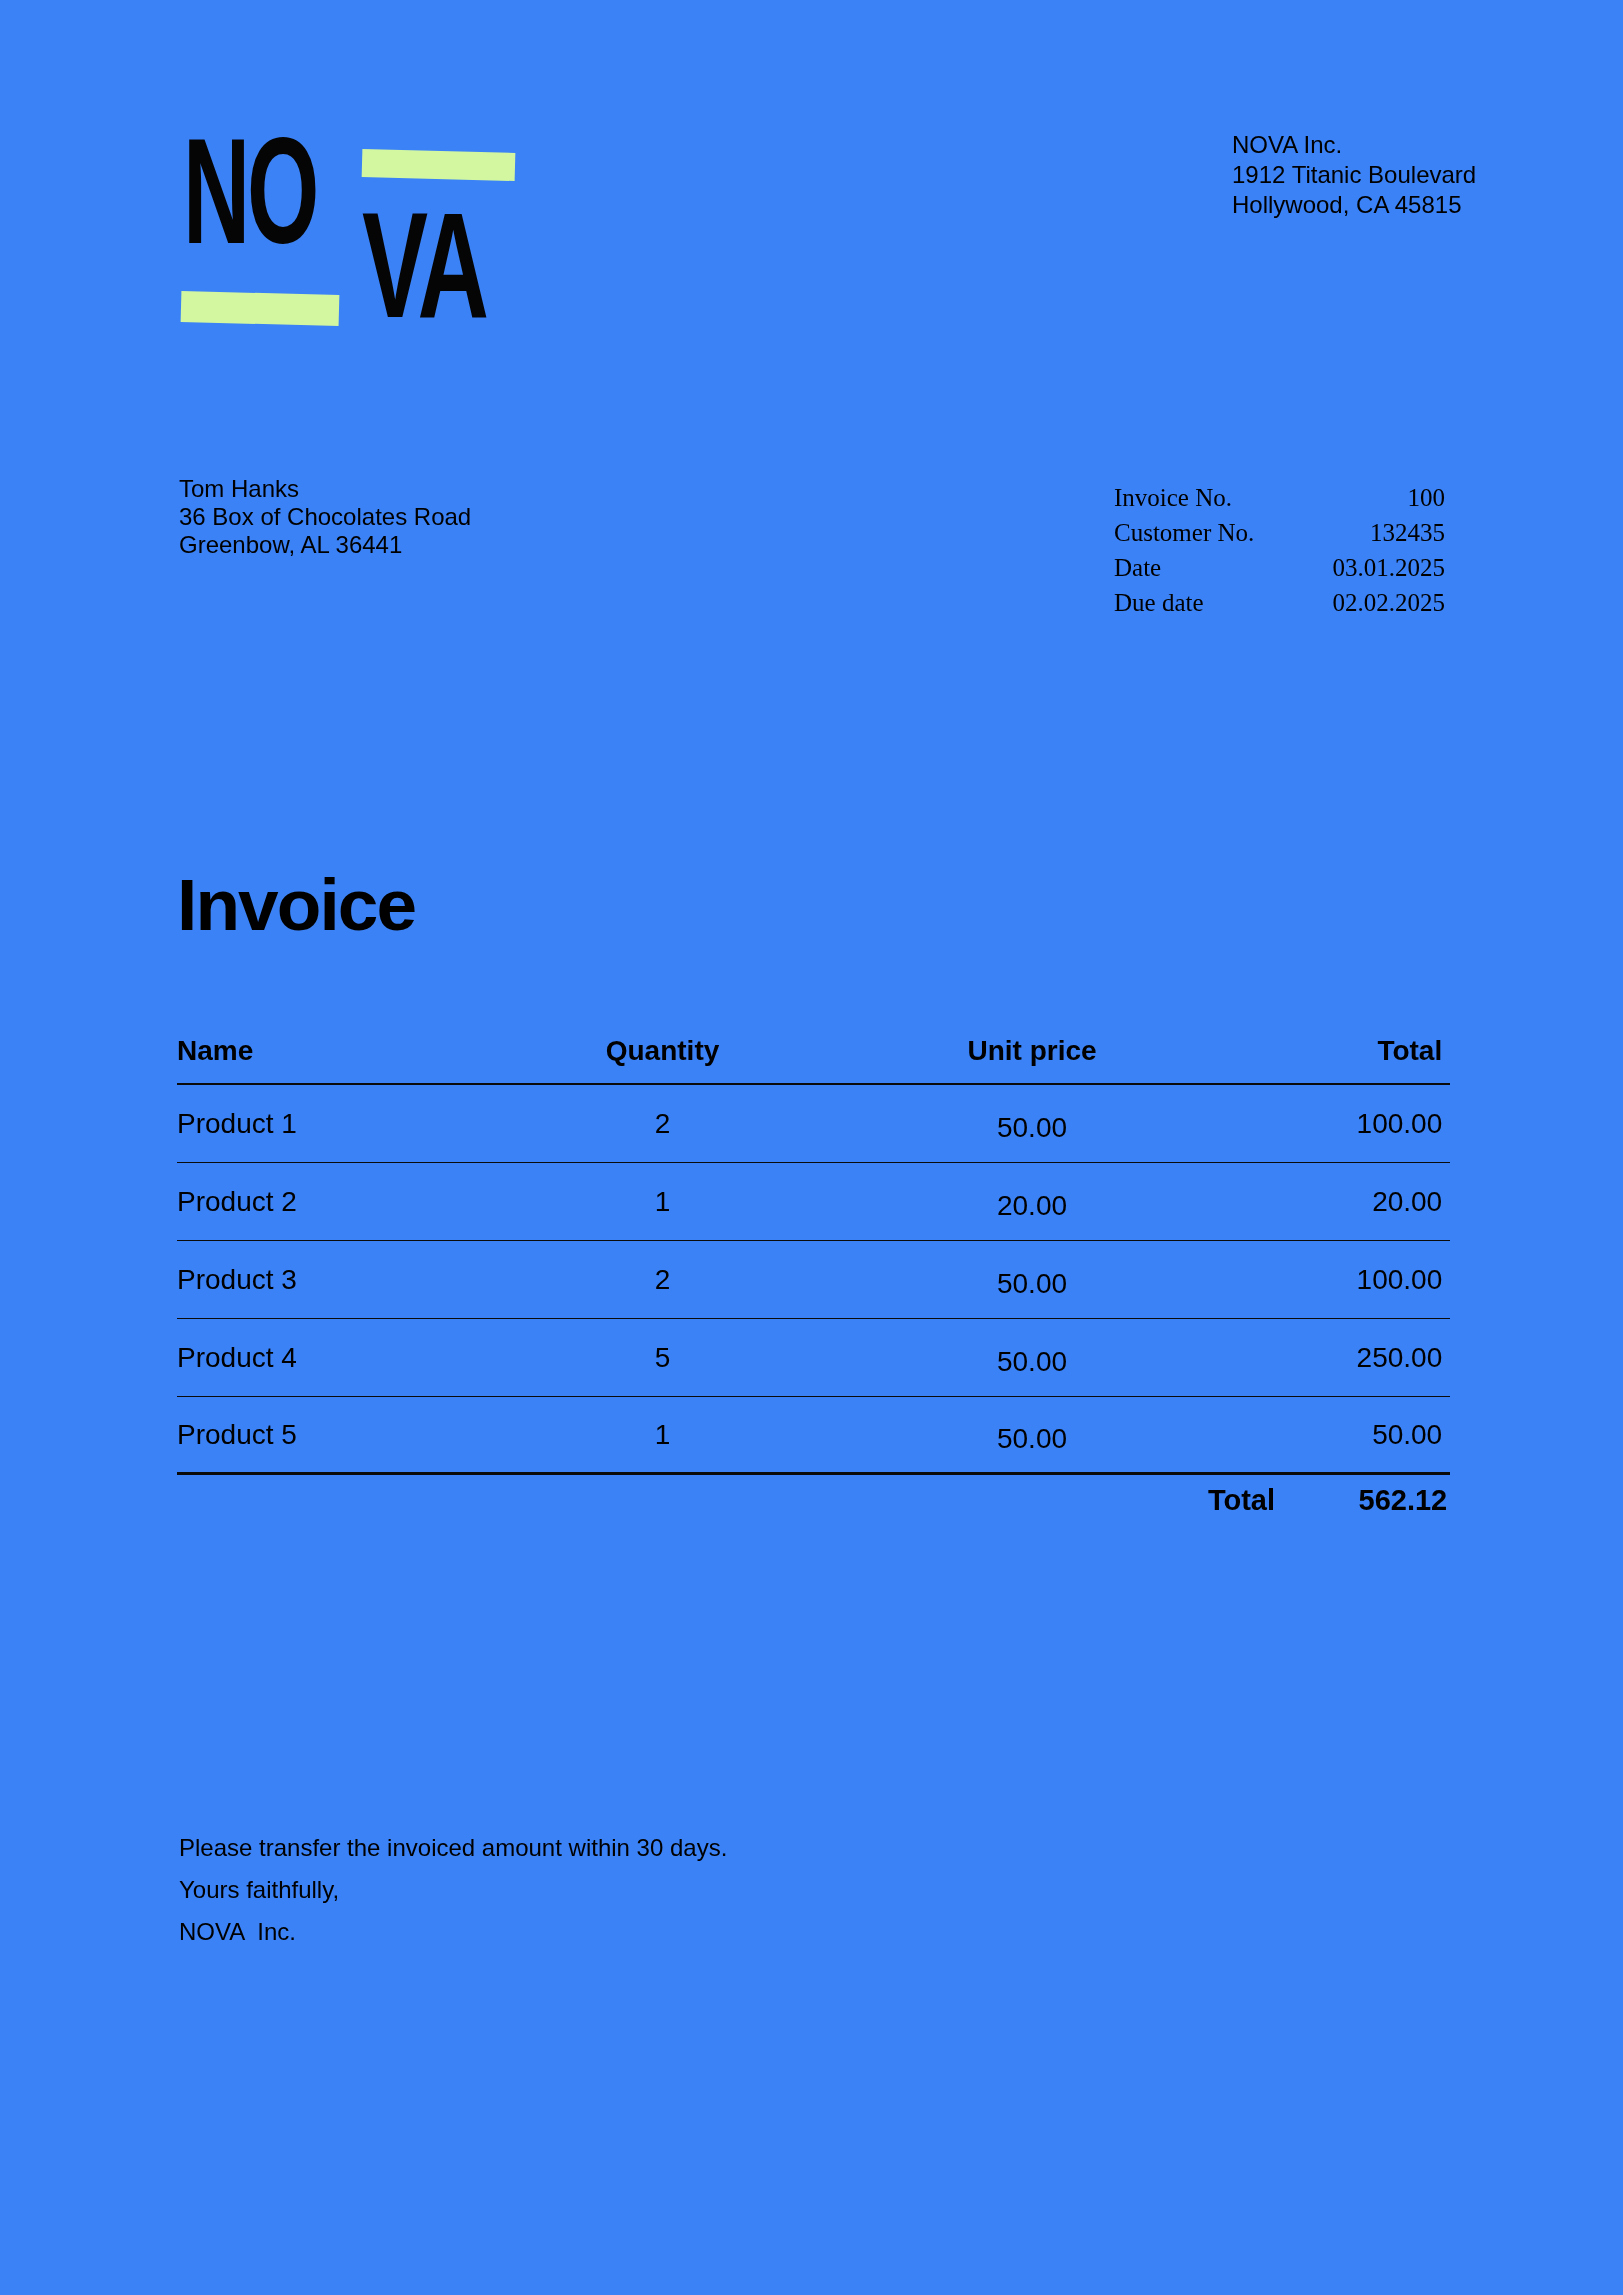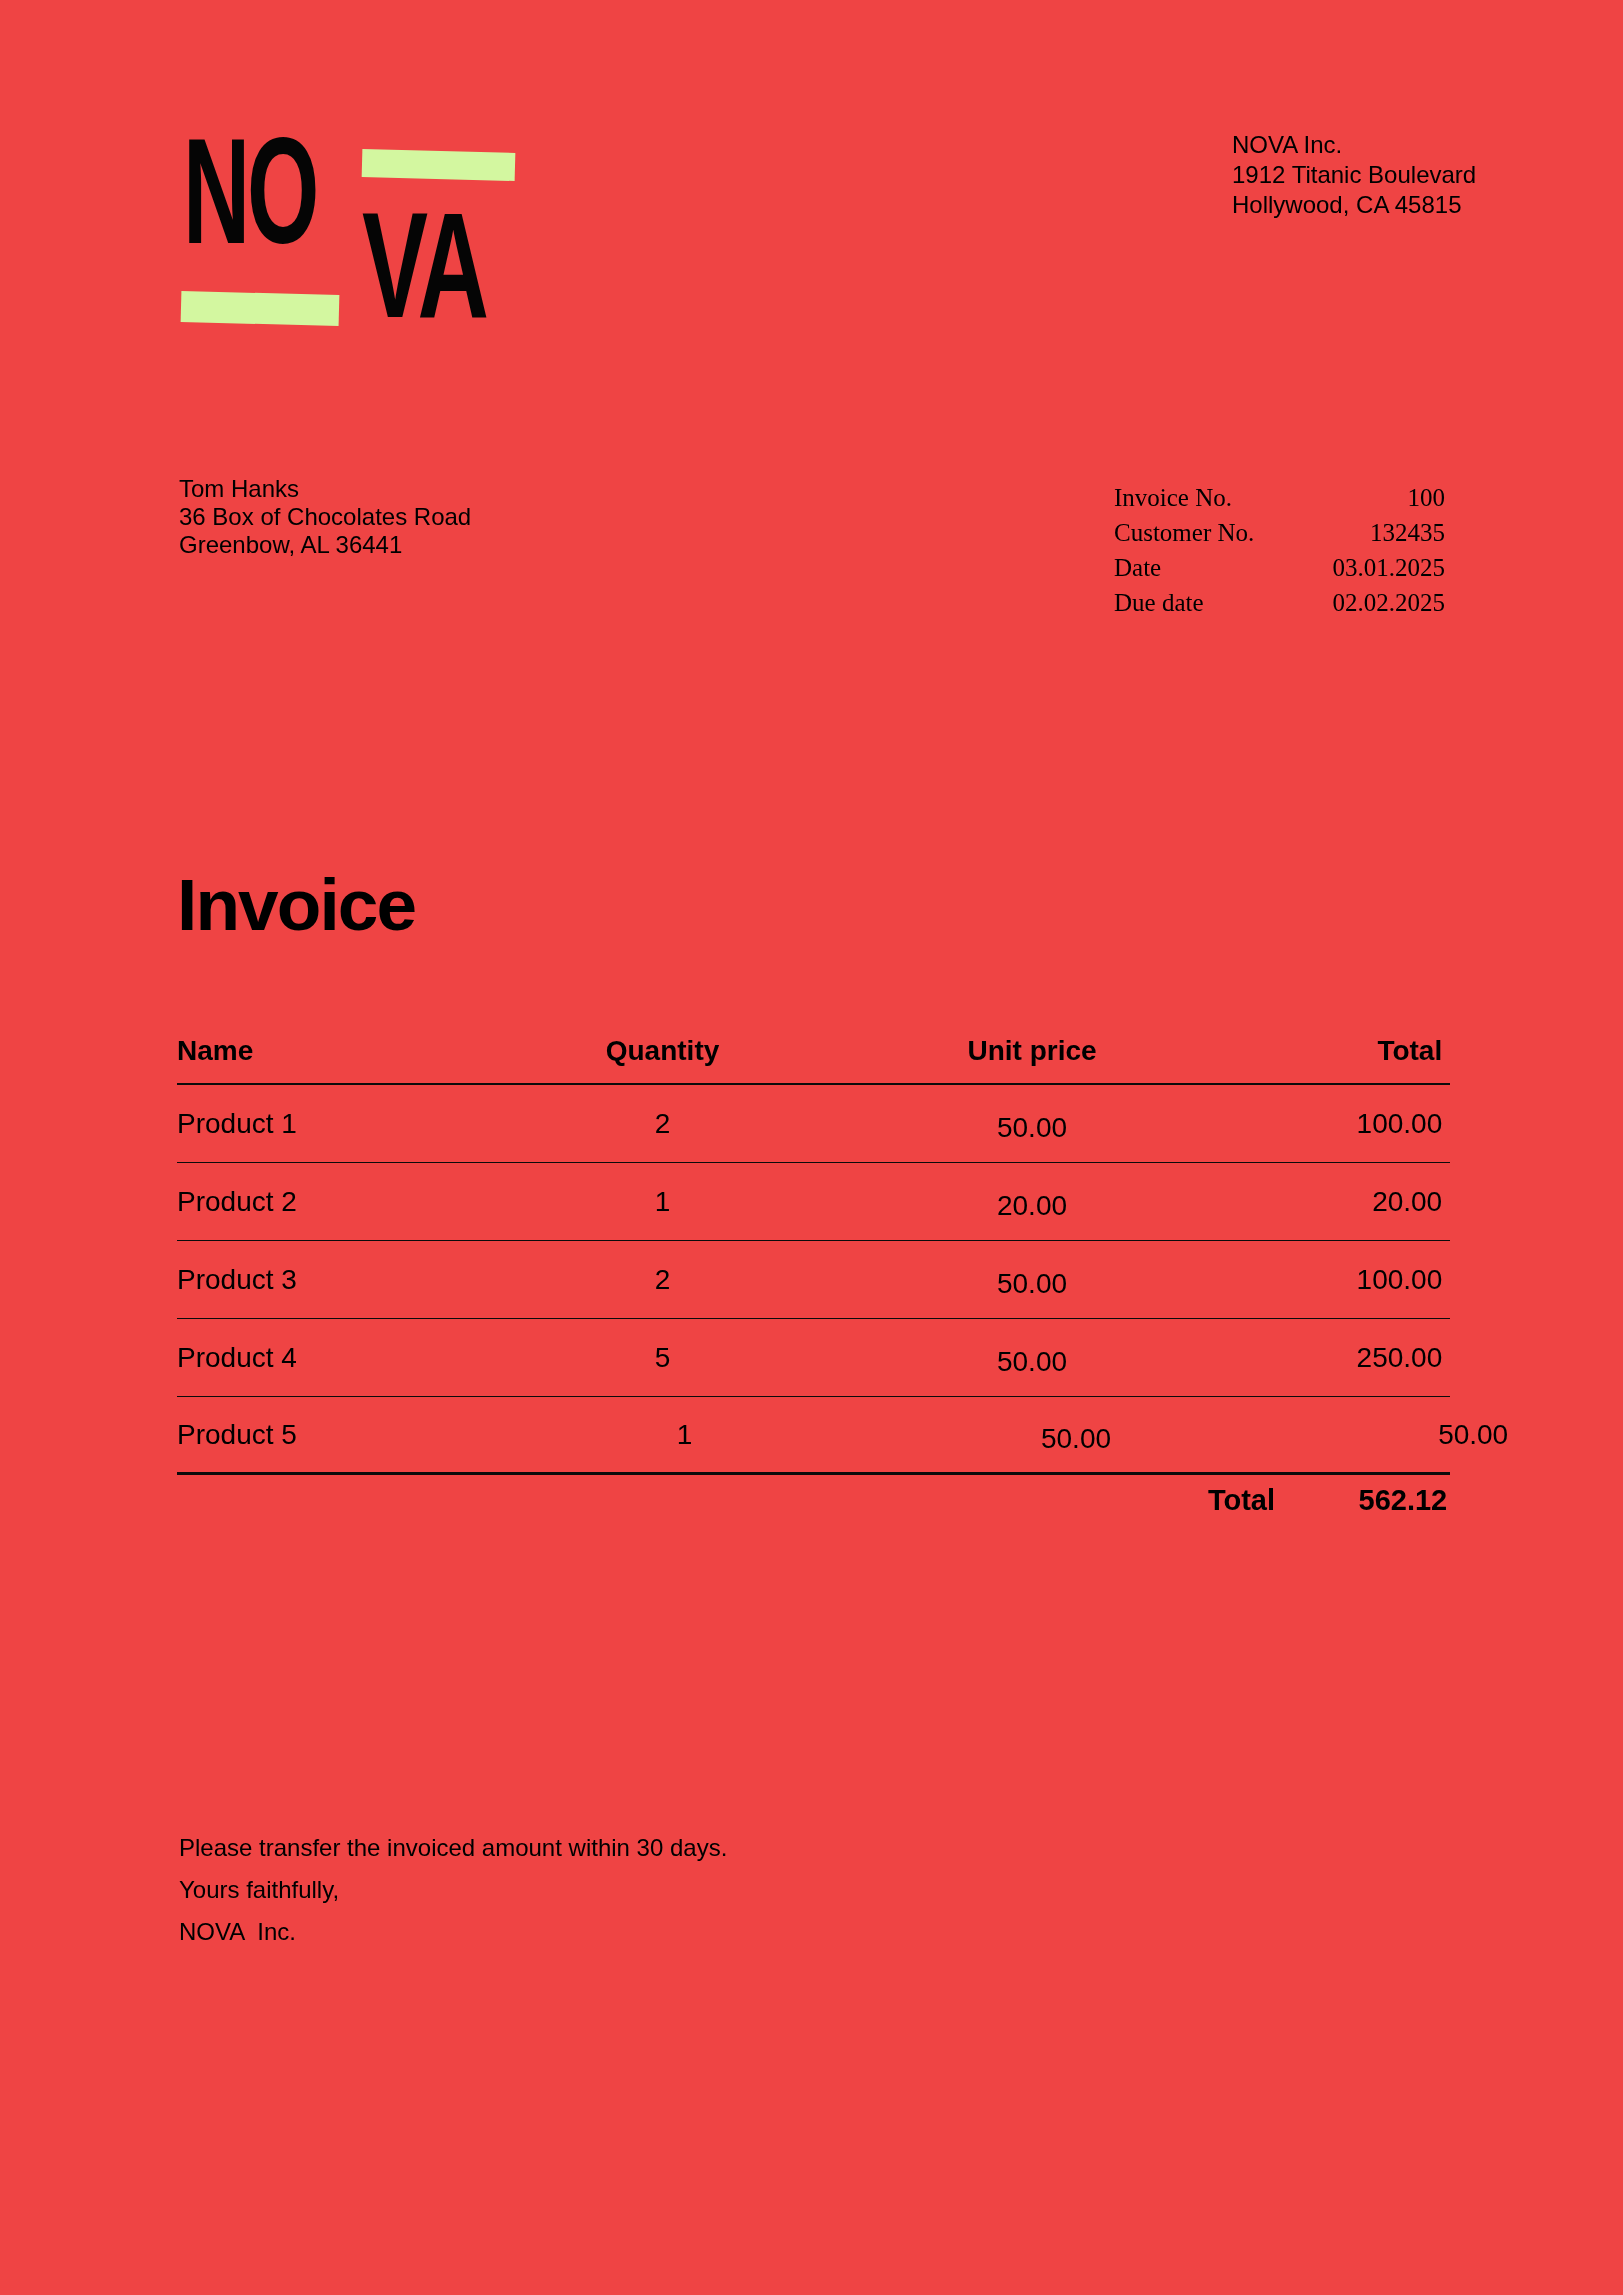--- a/index.html
+++ b/index.html
@@ -4,21 +4,21 @@
 <style>
   html, body { margin: 0; padding: 0; background: #ffffff; }
   body {
     width: 1624px; height: 2295px;
     font-family: "Liberation Sans", sans-serif;
     color: #000;
   }
   .page {
     position: relative;
     width: 1624px; height: 2295px;
-    background: #ef4444;
+    background: #3b82f6;
     overflow: hidden;
   }
 
   
   .logo { position: absolute; left: 177px; top: 114px; width: 379px; height: 227px; }
   .logo-word {
     position: absolute;
     font-weight: 700;
     font-size: 150px;
     line-height: 1;
@@ -67,21 +67,21 @@
   .thead {
     height: 63px; align-items: end; padding-bottom: 16.4px;
     border-bottom: 2.5px solid #0b0b0b;
     font-weight: 700; font-size: 28px;
   }
   .trow {
     height: 78px; align-items: center;
     border-bottom: 1.3px solid #0b0b0b;
     font-size: 28px;
   }
-  .trow.last { border-bottom-width: 3.2px; gap: 22px; }
+  .trow.last { border-bottom-width: 3.2px; }
   .c-name  { text-align: left; }
   .c-qty   { text-align: center; }
   .c-price { text-align: center; margin-top: 8px; }
   .c-total { text-align: right; padding-right: 8.8px; }
 
   .total-row {
     position: absolute; left: 177px; top: 1484px; width: 1273px;
     font-size: 29px; font-weight: 700;
   }
   .total-label { grid-column: 3; text-align: right; }

